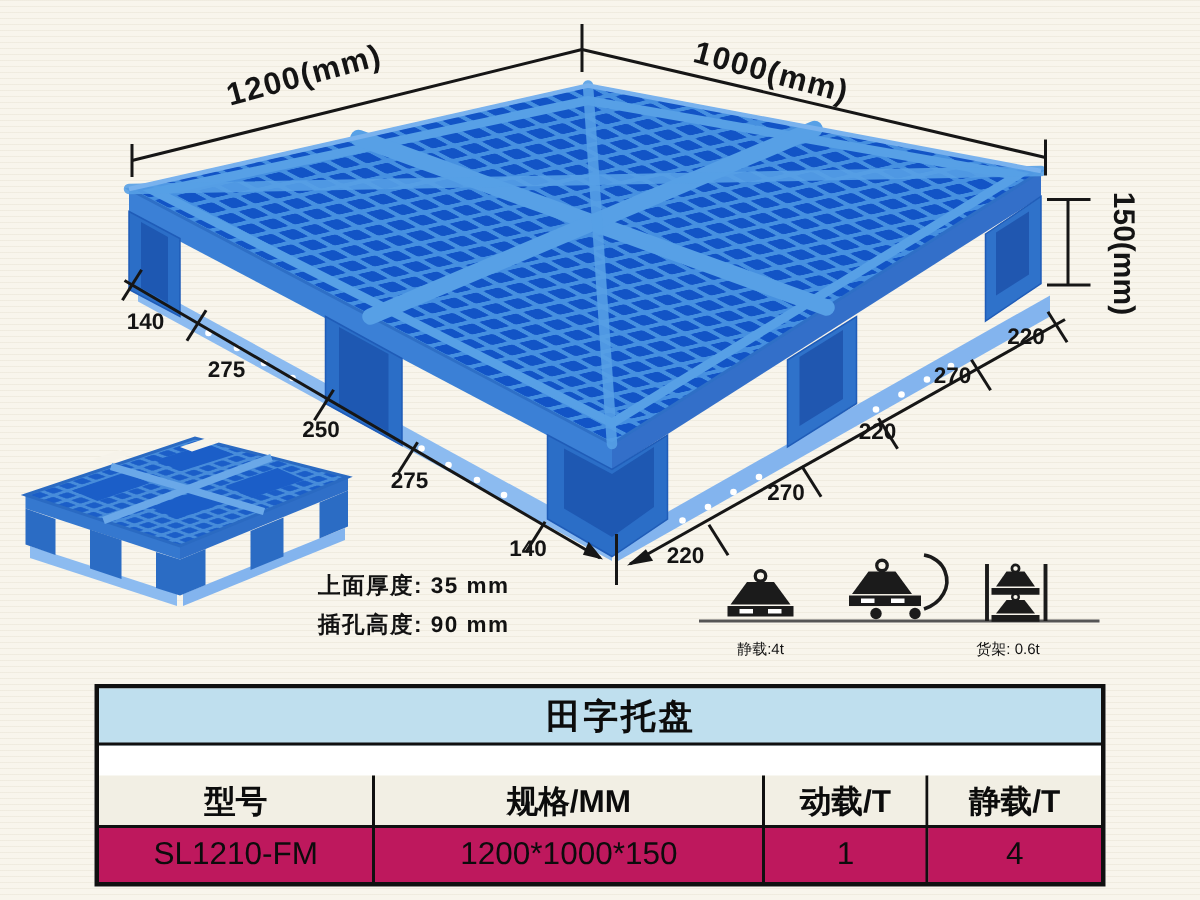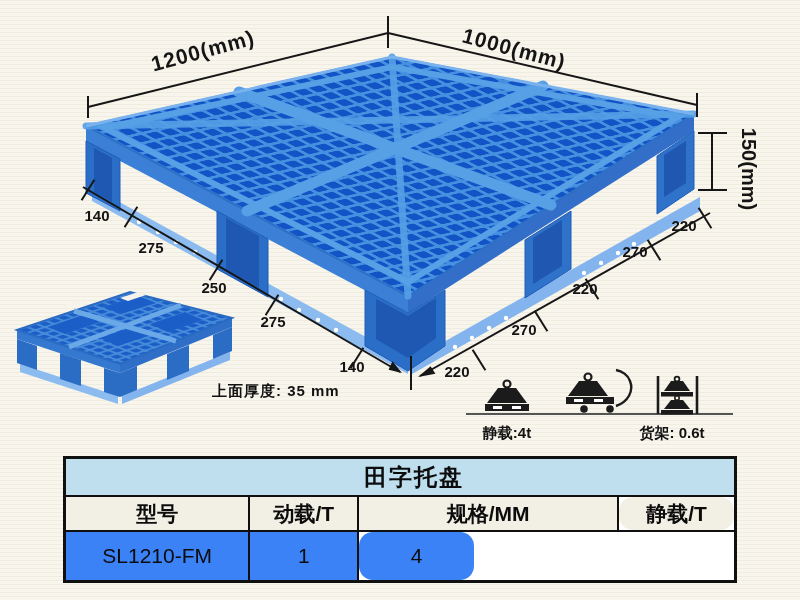--- a/index.html
+++ b/index.html
@@ -11,34 +11,34 @@
       rgba(219,213,194,.30) 0px, rgba(219,213,194,.30) 1px,
       rgba(255,255,255,0) 1px, rgba(255,255,255,0) 4px);
   }
   #art{position:absolute;left:0;top:0;}
   .lbl{position:absolute;color:#141414;white-space:nowrap;}
   .dim-big{font-size:21px;font-weight:600;letter-spacing:1px;}
   .dim-num{font-size:15px;font-weight:600;}
   .ctr{transform:translate(-50%,-50%);}
   .notes{position:absolute;left:212px;top:358px;font-size:15px;font-weight:700;
          line-height:26px;color:#121212;letter-spacing:1px;margin-top:20px;}
-  .load-lbl{font-size:15px;font-weight:700;color:#121212;}
+  .load-lbl{font-size:10px;font-weight:400;color:#121212;}
   
   .spec-table{position:absolute;left:63px;top:456px;width:674px;
     border:3px solid #101010;background:#fff;box-sizing:border-box;}
   .t-title{height:36px;background:#bfdfee;border-bottom:2px solid #101010;
     display:flex;align-items:center;justify-content:center;
     font-size:23px;font-weight:700;color:#0c0c0c;letter-spacing:2px;padding-left:28px;}
   .t-row{display:flex;}
-  .t-head{border-bottom:2px solid #101010;}
+  .t-head{border-bottom:2px solid #101010;margin-top:20px;}
   .cell{display:flex;align-items:center;justify-content:center;
     border-right:2px solid #101010;box-sizing:border-box;color:#0c0c0c;}
-  .cell:last-child{border-right:none;border-radius:14px;}
+  .cell:last-child{border-right:none;}
   .t-head .cell{background:#f2efe4;height:33px;font-size:21px;font-weight:600;}
-  .t-data .cell{background:#3b82f6;height:48px;font-size:21px;text-align:center;}
+  .t-data .cell{background:#be185d;height:36px;font-size:21px;text-align:center;}
   .c1{width:27.6%;} .c2{width:38.9%;} .c3{width:16.3%;} .c4{width:17.2%;}
 </style>
 </head>
 <body>
 
 <div id="canvas">
 
   <svg id="art" width="800" height="600" viewBox="0 0 800 600">
     <defs>
       <pattern id="mesh" width="15" height="15" patternUnits="userSpaceOnUse" patternTransform="matrix(0.975,-0.22,0.884,0.467,86,126)">
@@ -217,34 +217,36 @@
   <div class="lbl dim-num ctr" style="left:352px;top:366px;">140</div>
 
   <div class="lbl dim-num ctr" style="left:684px;top:225px;">220</div>
   <div class="lbl dim-num ctr" style="left:635px;top:251px;">270</div>
   <div class="lbl dim-num ctr" style="left:585px;top:288px;">220</div>
   <div class="lbl dim-num ctr" style="left:524px;top:329px;">270</div>
   <div class="lbl dim-num ctr" style="left:457px;top:371px;">220</div>
 
   <div class="notes">
     <div>上面厚度: 35 mm</div>
+    <div>插孔高度: 90 mm</div>
   </div>
 
   <div class="lbl load-lbl ctr" style="left:507px;top:433px;">静载:4t</div>
   <div class="lbl load-lbl ctr" style="left:594px;top:433px;margin-top:45px;">动载: 1t</div>
   <div class="lbl load-lbl ctr" style="left:672px;top:433px;">货架: 0.6t</div>
 
   <div class="spec-table">
     <div class="t-title">田字托盘</div>
     <div class="t-row t-head">
       <div class="cell c1">型号</div>
+      <div class="cell c2">规格/MM</div>
       <div class="cell c3">动载/T</div>
-      <div class="cell c2">规格/MM</div>
       <div class="cell c4">静载/T</div>
     </div>
     <div class="t-row t-data">
       <div class="cell c1">SL1210-FM</div>
+      <div class="cell c2">1200*1000*150</div>
       <div class="cell c3">1</div>
       <div class="cell c4">4</div>
     </div>
   </div>
 
 </div>
 
 </body></html>

